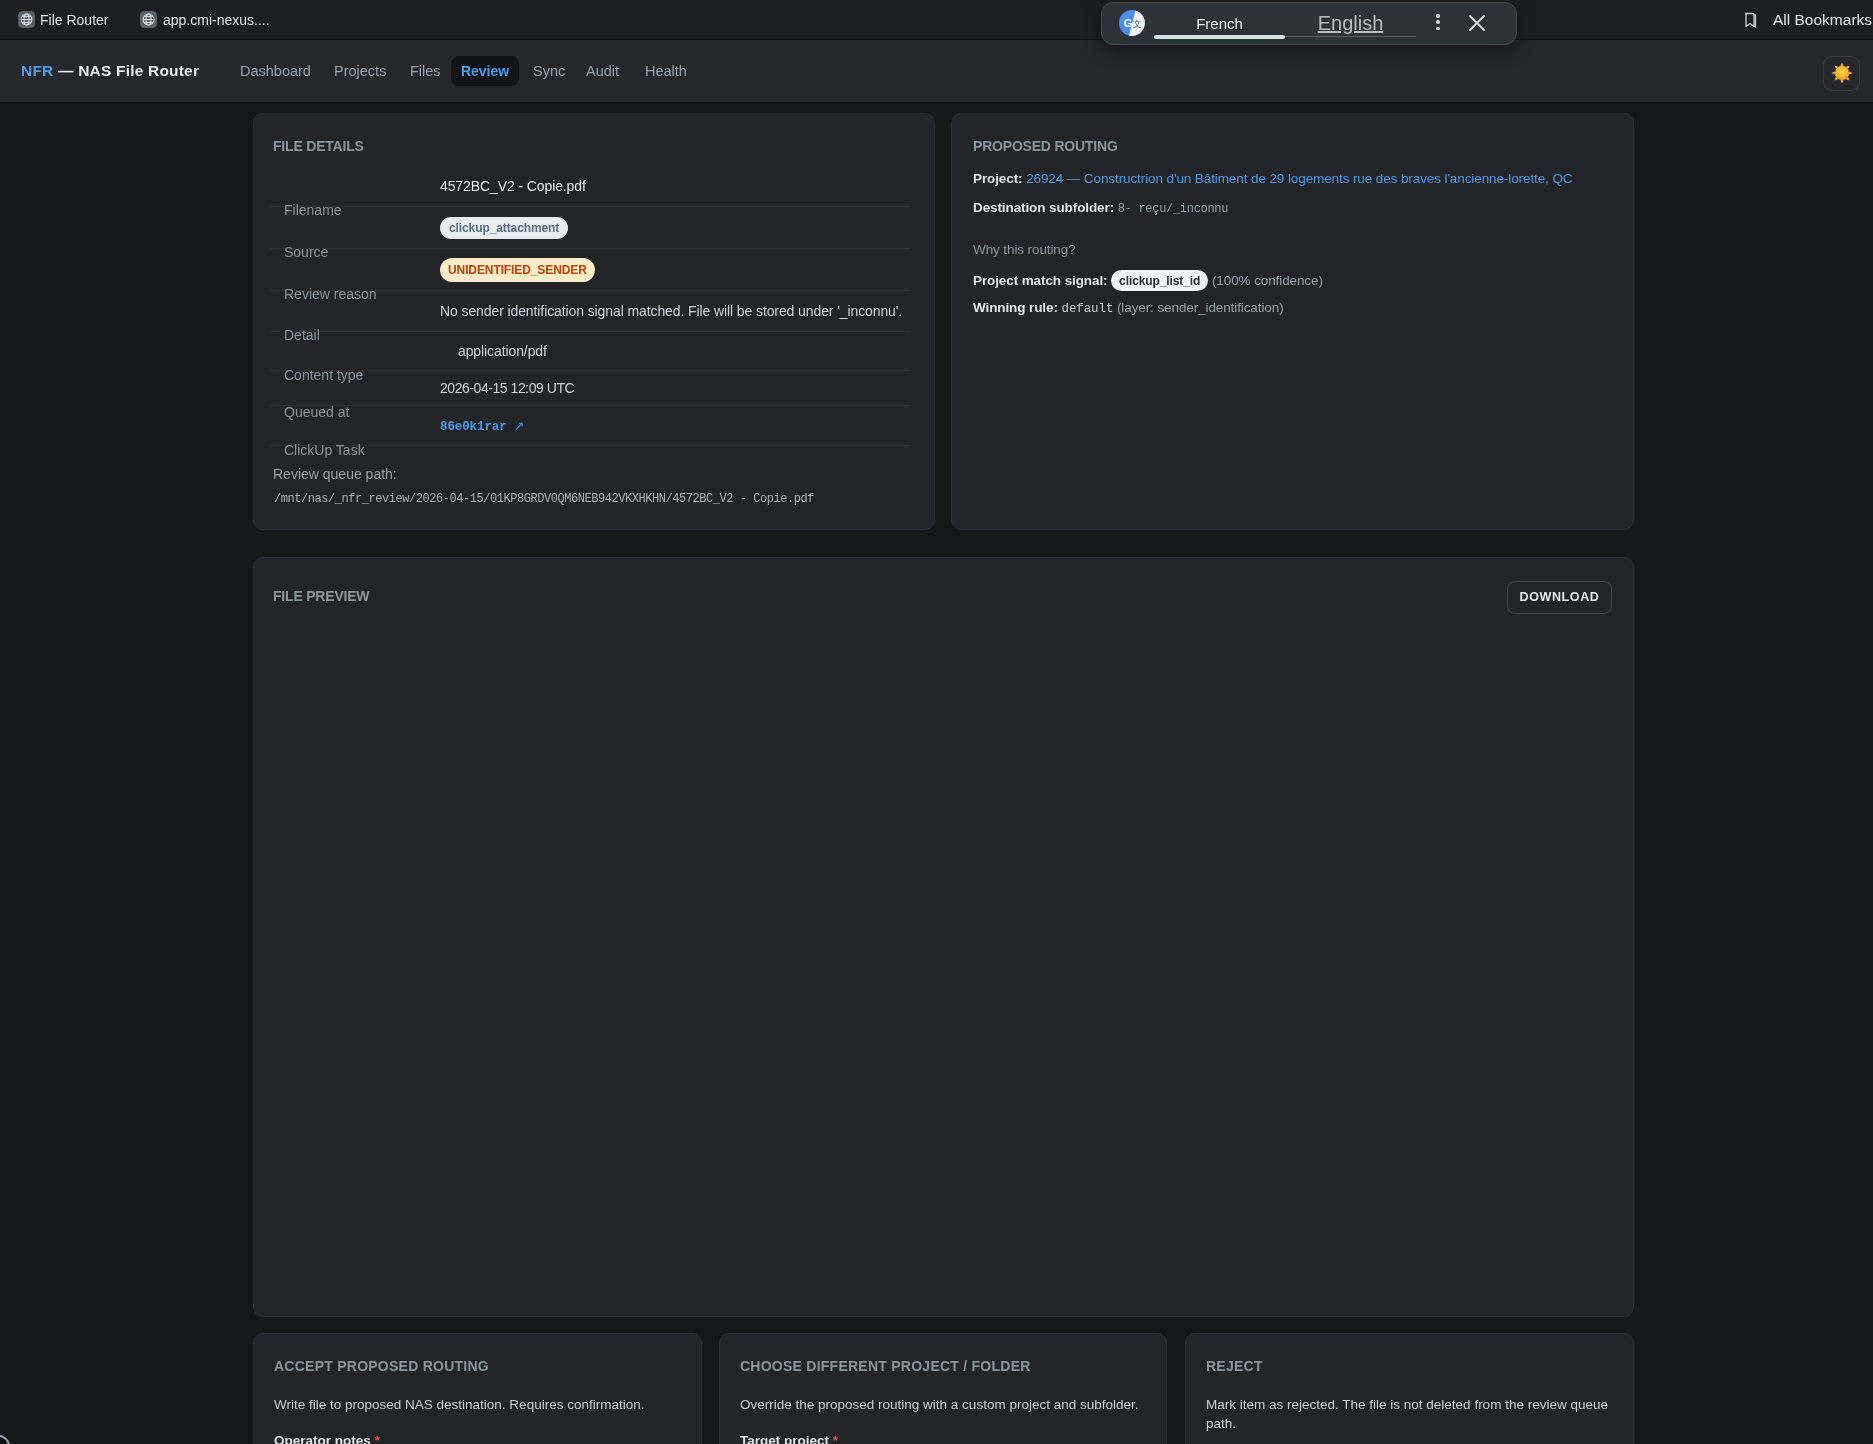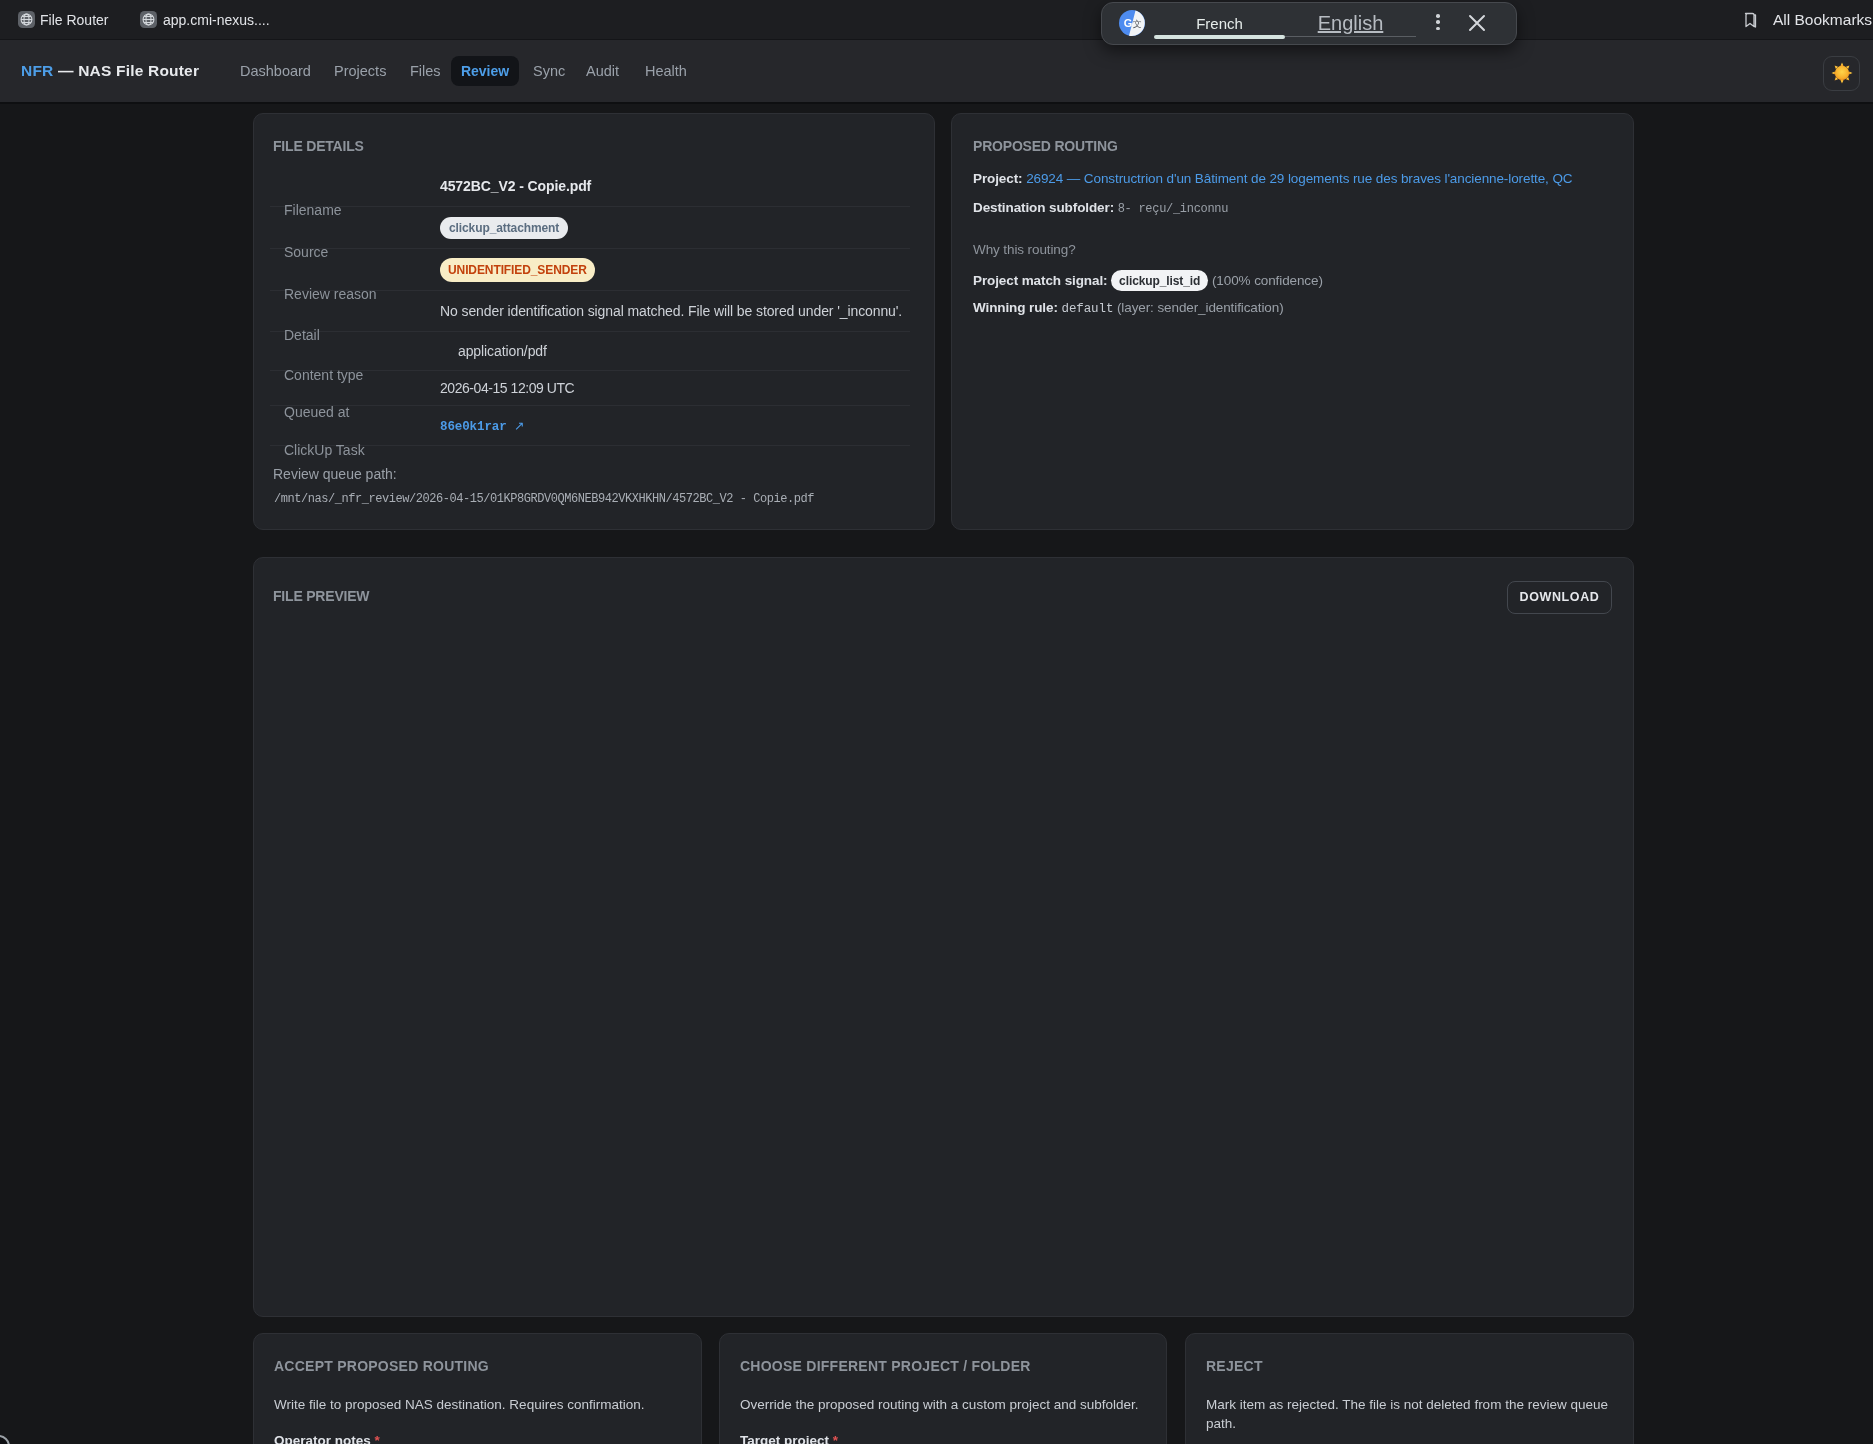--- a/index.html
+++ b/index.html
@@ -125,21 +125,21 @@
         </g>
       </g>
     </svg>
   </div>
 </div>
 
 <div id="c1" class="card">
   <div class="cardhead">FILE DETAILS</div>
   <div class="frow" style="top:51px; height:42px;">
       <div class="flabel">Filename</div>
-      <div class="fval" style="font-weight:bold;color:#e6e8ec;">4572BC_V2 - Copie.pdf</div>
+      <div class="fval" style="font-weight:normal;color:#e6e8ec;">4572BC_V2 - Copie.pdf</div>
     </div>
   <div class="frow" style="top:93px; height:42px;">
       <div class="flabel">Source</div>
       <div class="fval"><span class="pill" style="background:#e9ebee;color:#5b6d80;font-size:12px;font-weight:bold;padding:4px 9px;">clickup_attachment</span></div>
     </div>
   <div class="frow" style="top:135px; height:42px;">
       <div class="flabel">Review reason</div>
       <div class="fval"><span class="pill" style="background:#f8edc6;color:#c2410c;font-size:12px;font-weight:bold;letter-spacing:-0.1px;padding:5px 8px;">UNIDENTIFIED_SENDER</span></div>
     </div>
   <div class="frow" style="top:177px; height:41px;">

